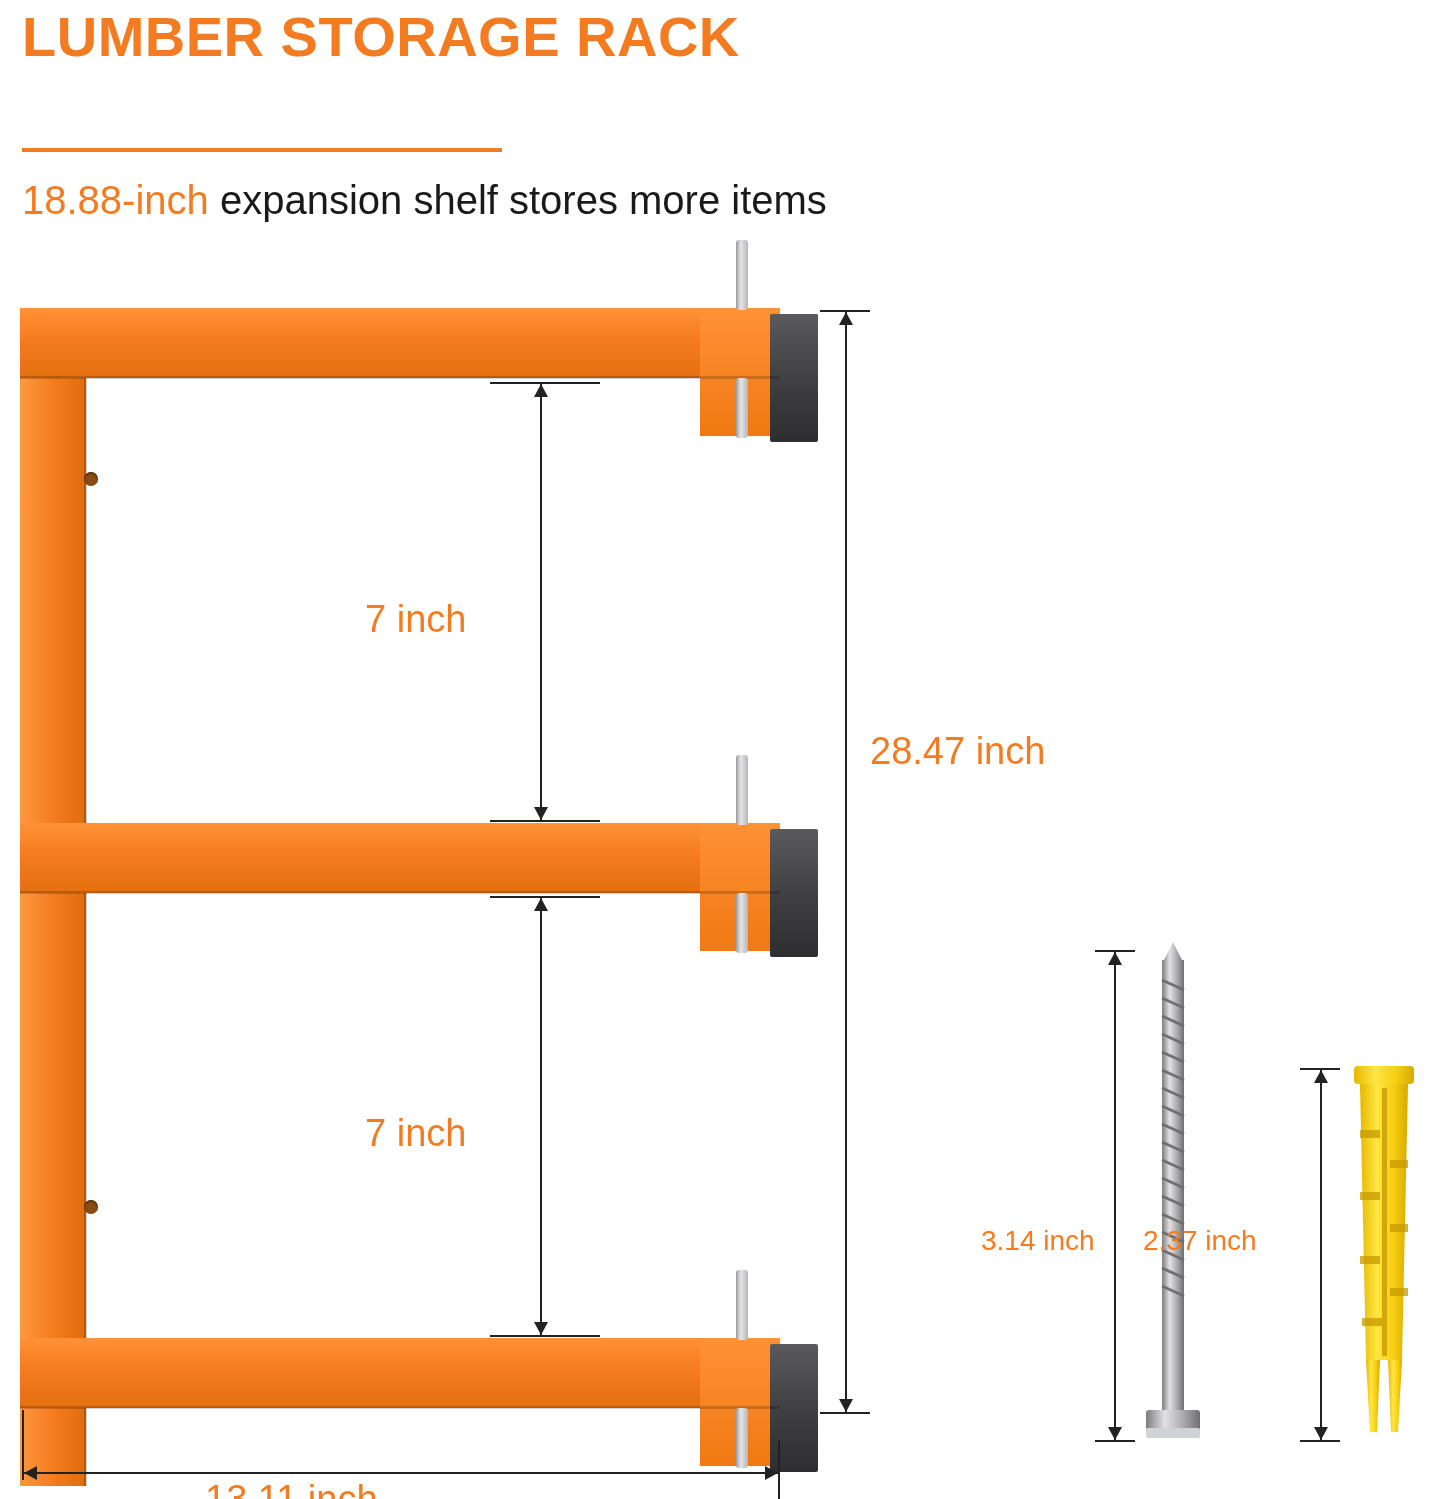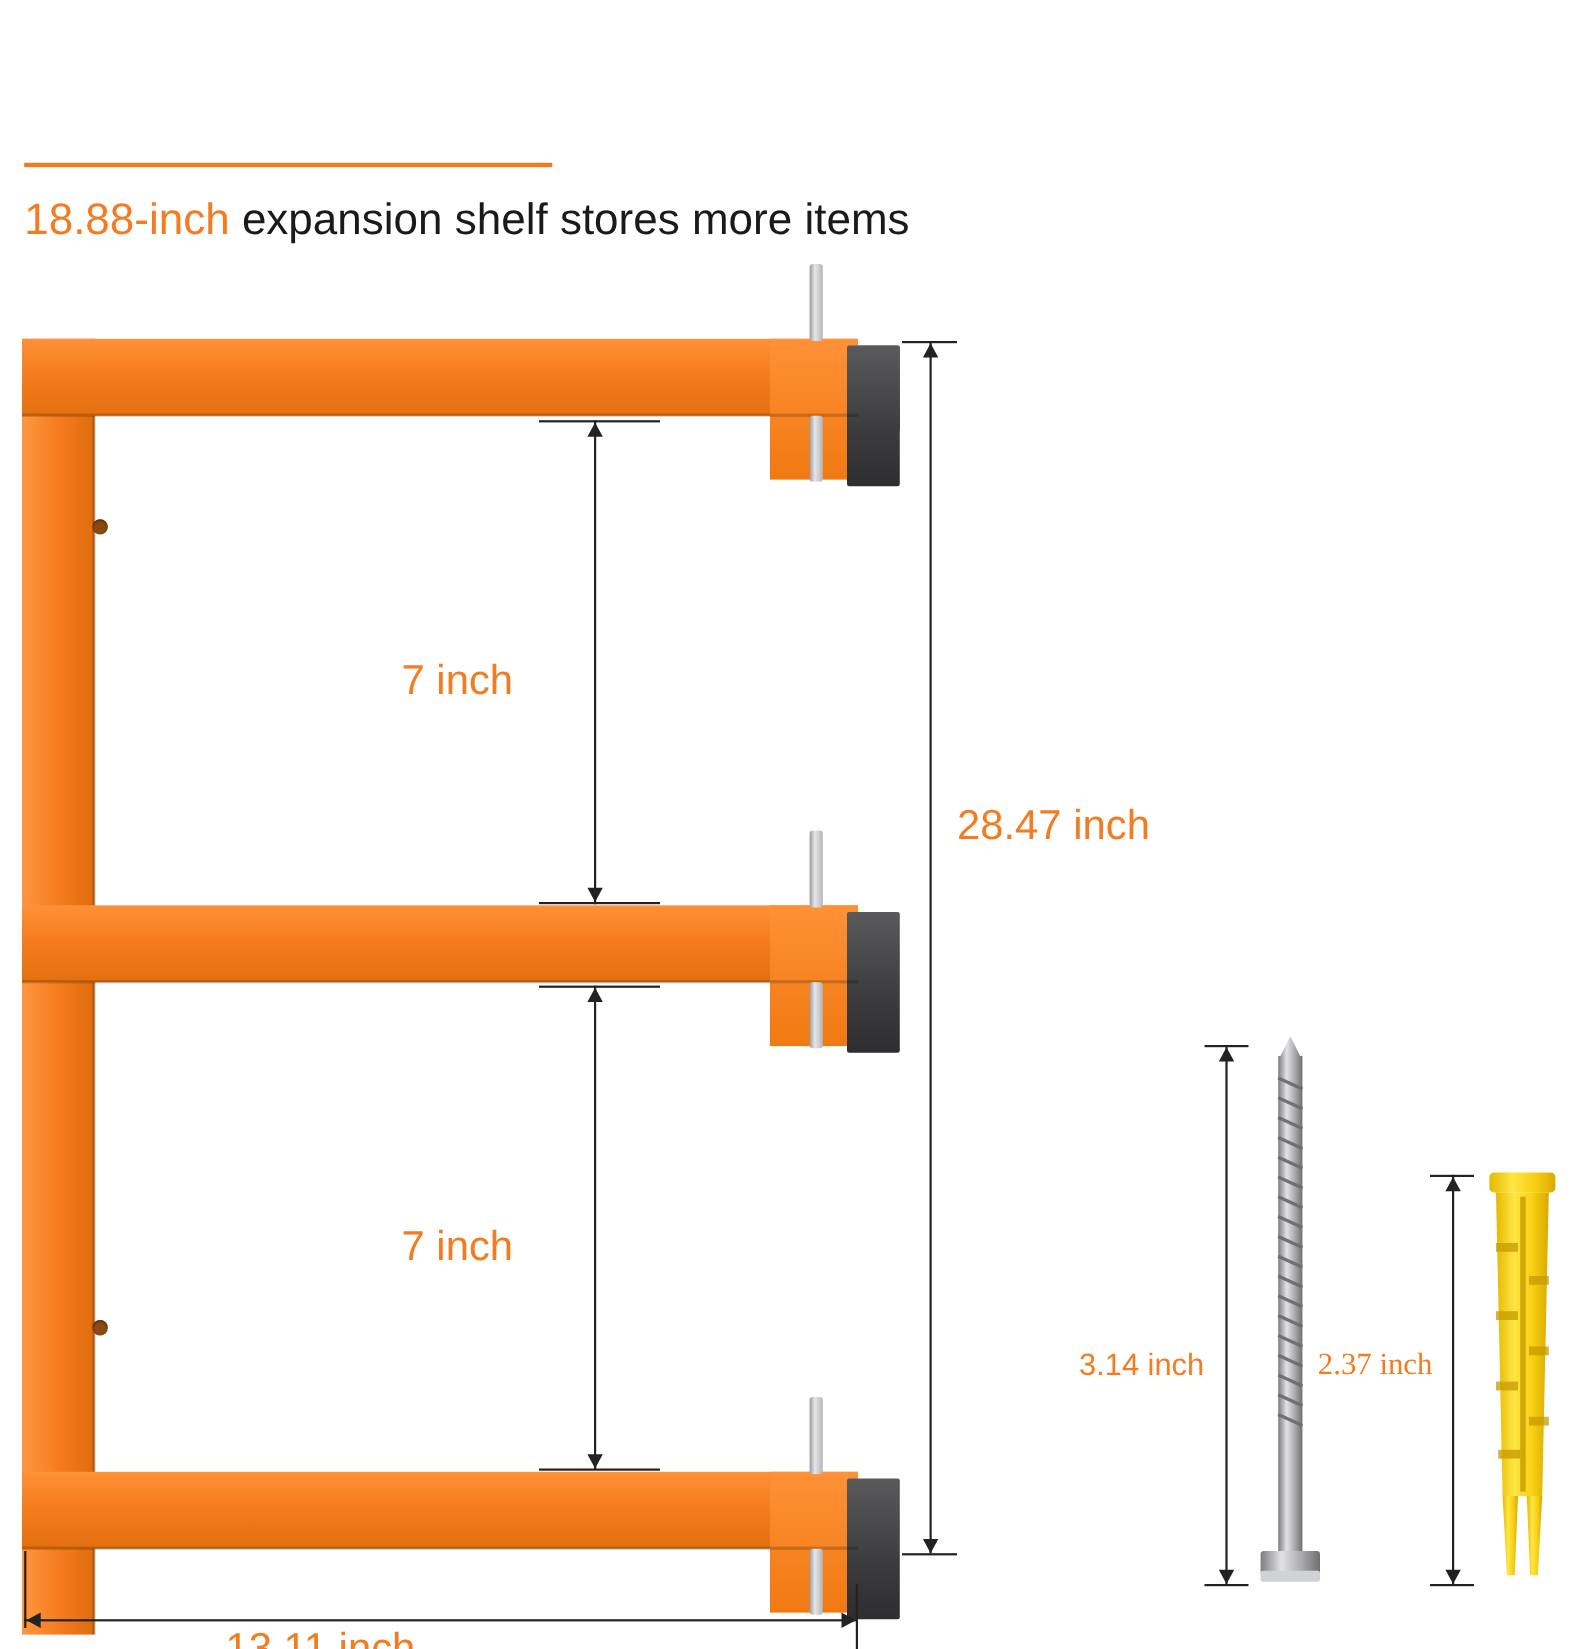--- a/index.html
+++ b/index.html
@@ -149,20 +149,21 @@
 
   
   #screw-wrap, #anchor-wrap {
     position: absolute;
   }
 </style>
 </head>
 <body>
 
 <div id="header">
+  <div class="title-line" id="title-l1">LUMBER STORAGE RACK</div>
   <div id="title-rule"></div>
   <div id="subtitle">
     <span class="hl">18.88-inch</span><span> expansion shelf stores more items</span>
   </div>
 </div>
 
 <div id="stage">
 
   <div>
 
@@ -312,16 +313,16 @@
         <rect x="32" y="258" width="20" height="8"></rect>
       </g>
     </svg>
   </div>
   <div>
     <div class="tick-h" style="left:1300px; top:818px; width:40px;"></div>
     <div class="tick-h" style="left:1300px; top:1190px; width:40px;"></div>
     <div class="dimline-v" style="left:1320px; top:818px; height:372px;"></div>
     <div class="arrow-up" style="left:1314px; top:820px;"></div>
     <div class="arrow-down" style="left:1314px; top:1177px;"></div>
-    <div class="dimlabel small" style="left:1182px; top:975px;font-family:Liberation Serif, serif;">2.37 inch</div>
+    <div class="dimlabel small" style="left:1127px; top:975px;">2.37 inch</div>
   </div>
 
 </div>
 
 </body></html>

